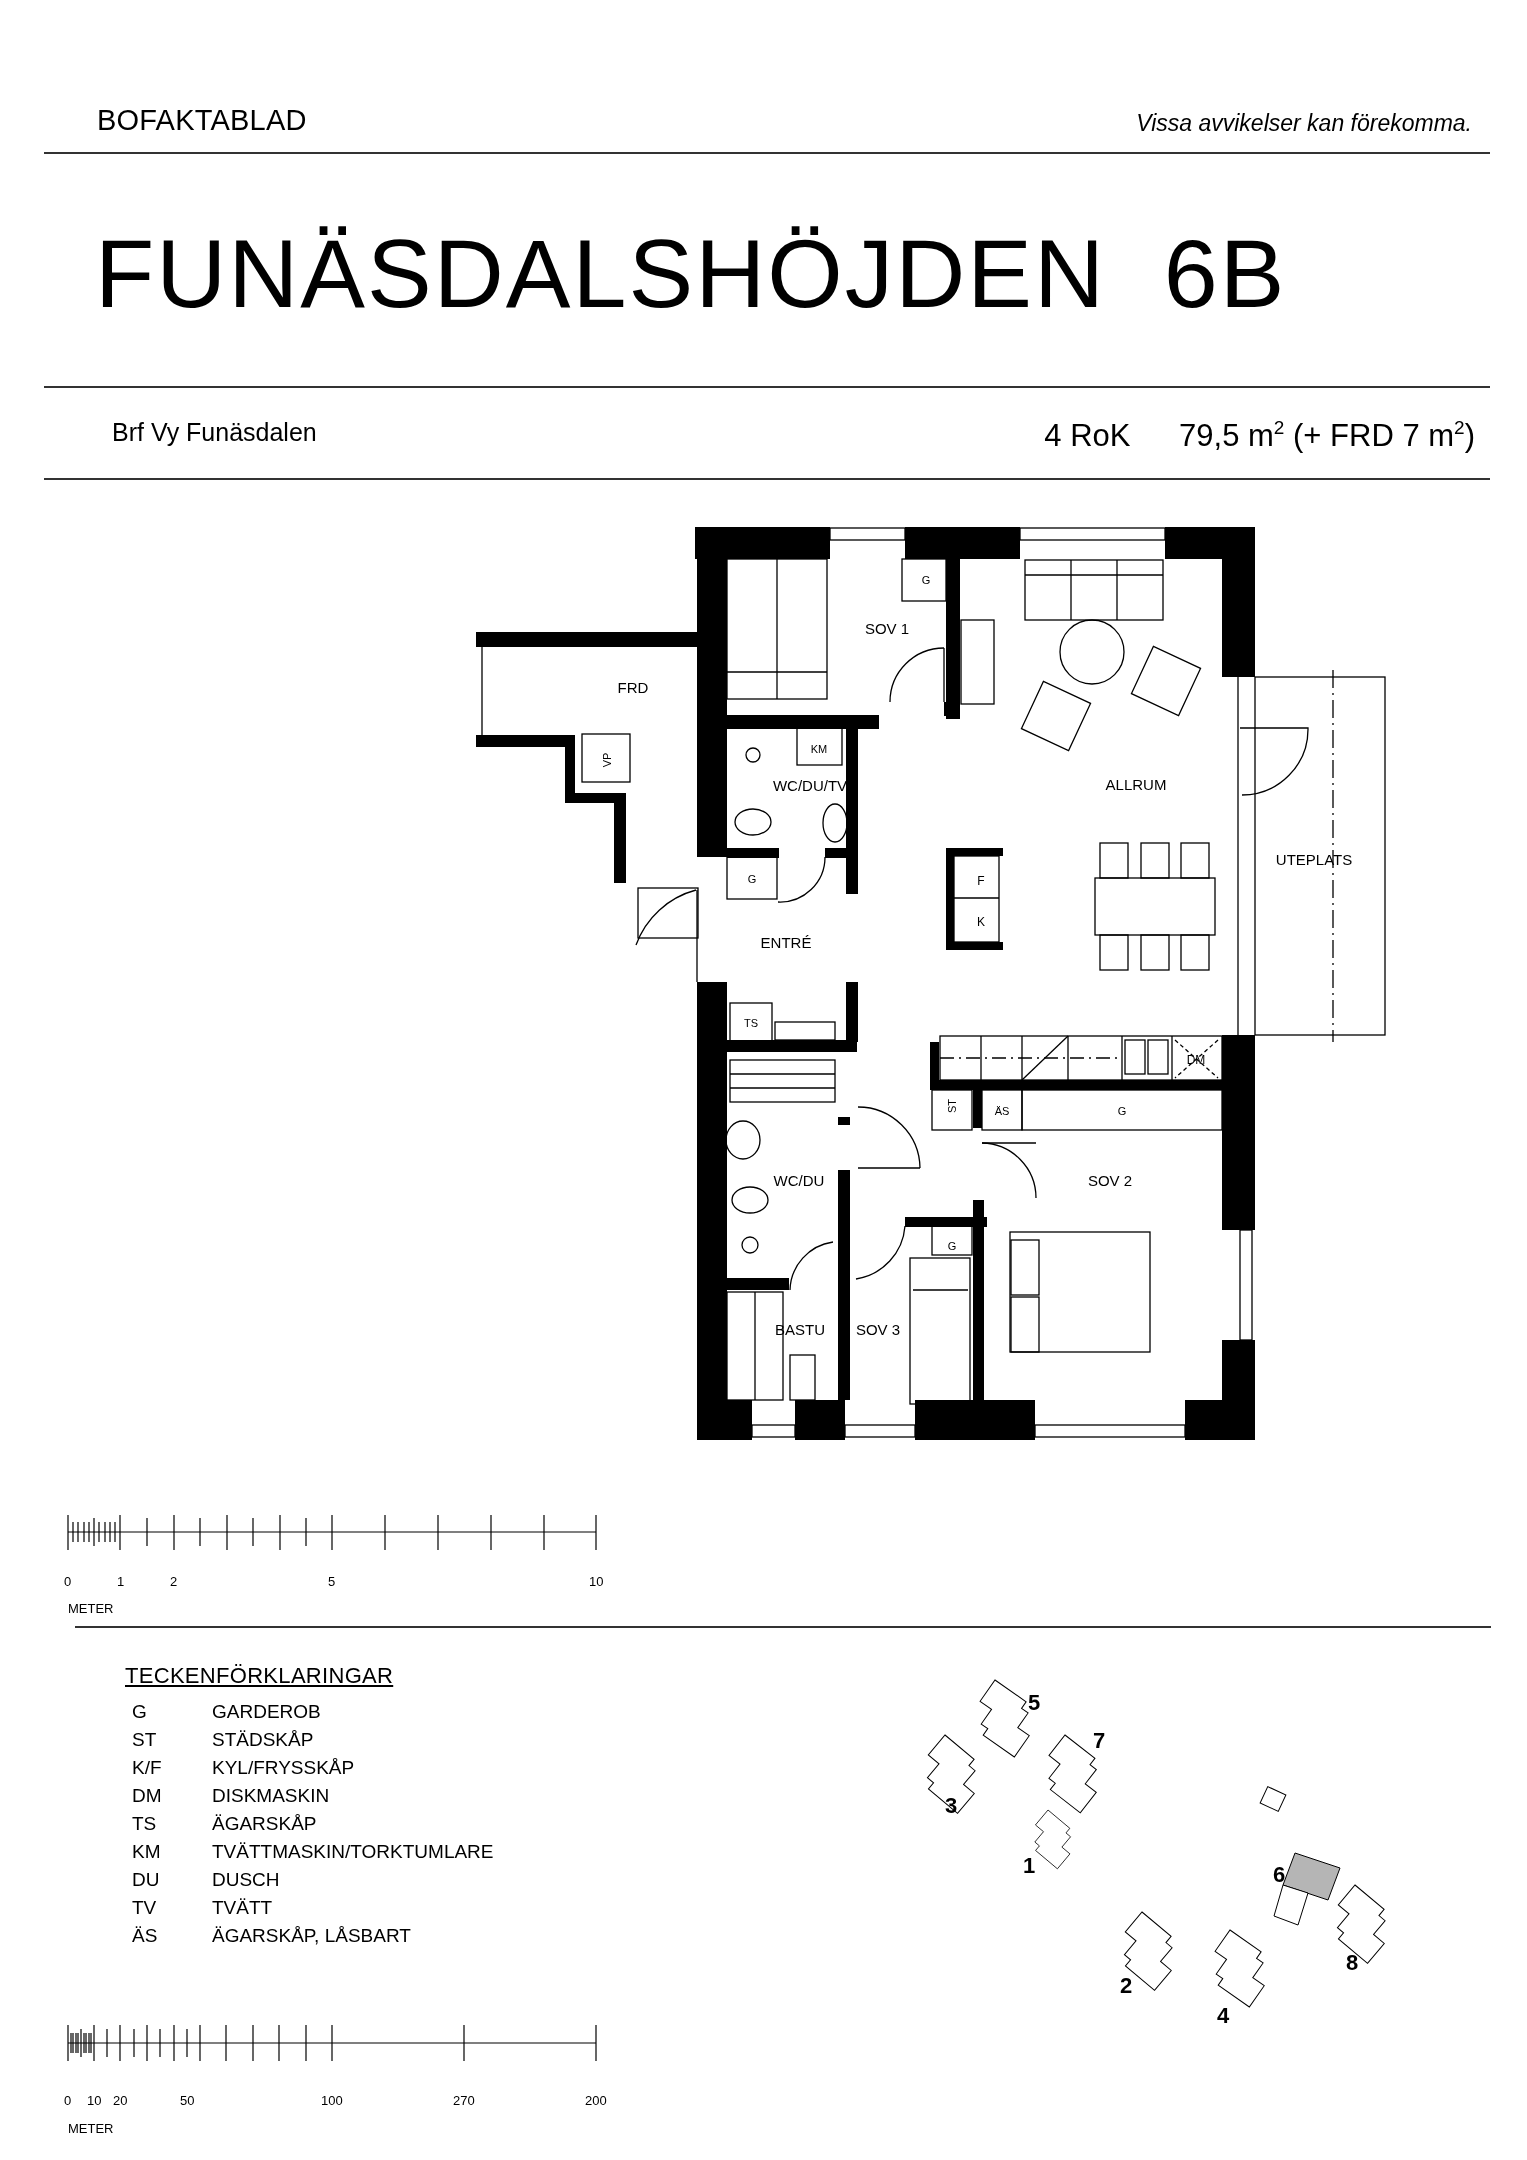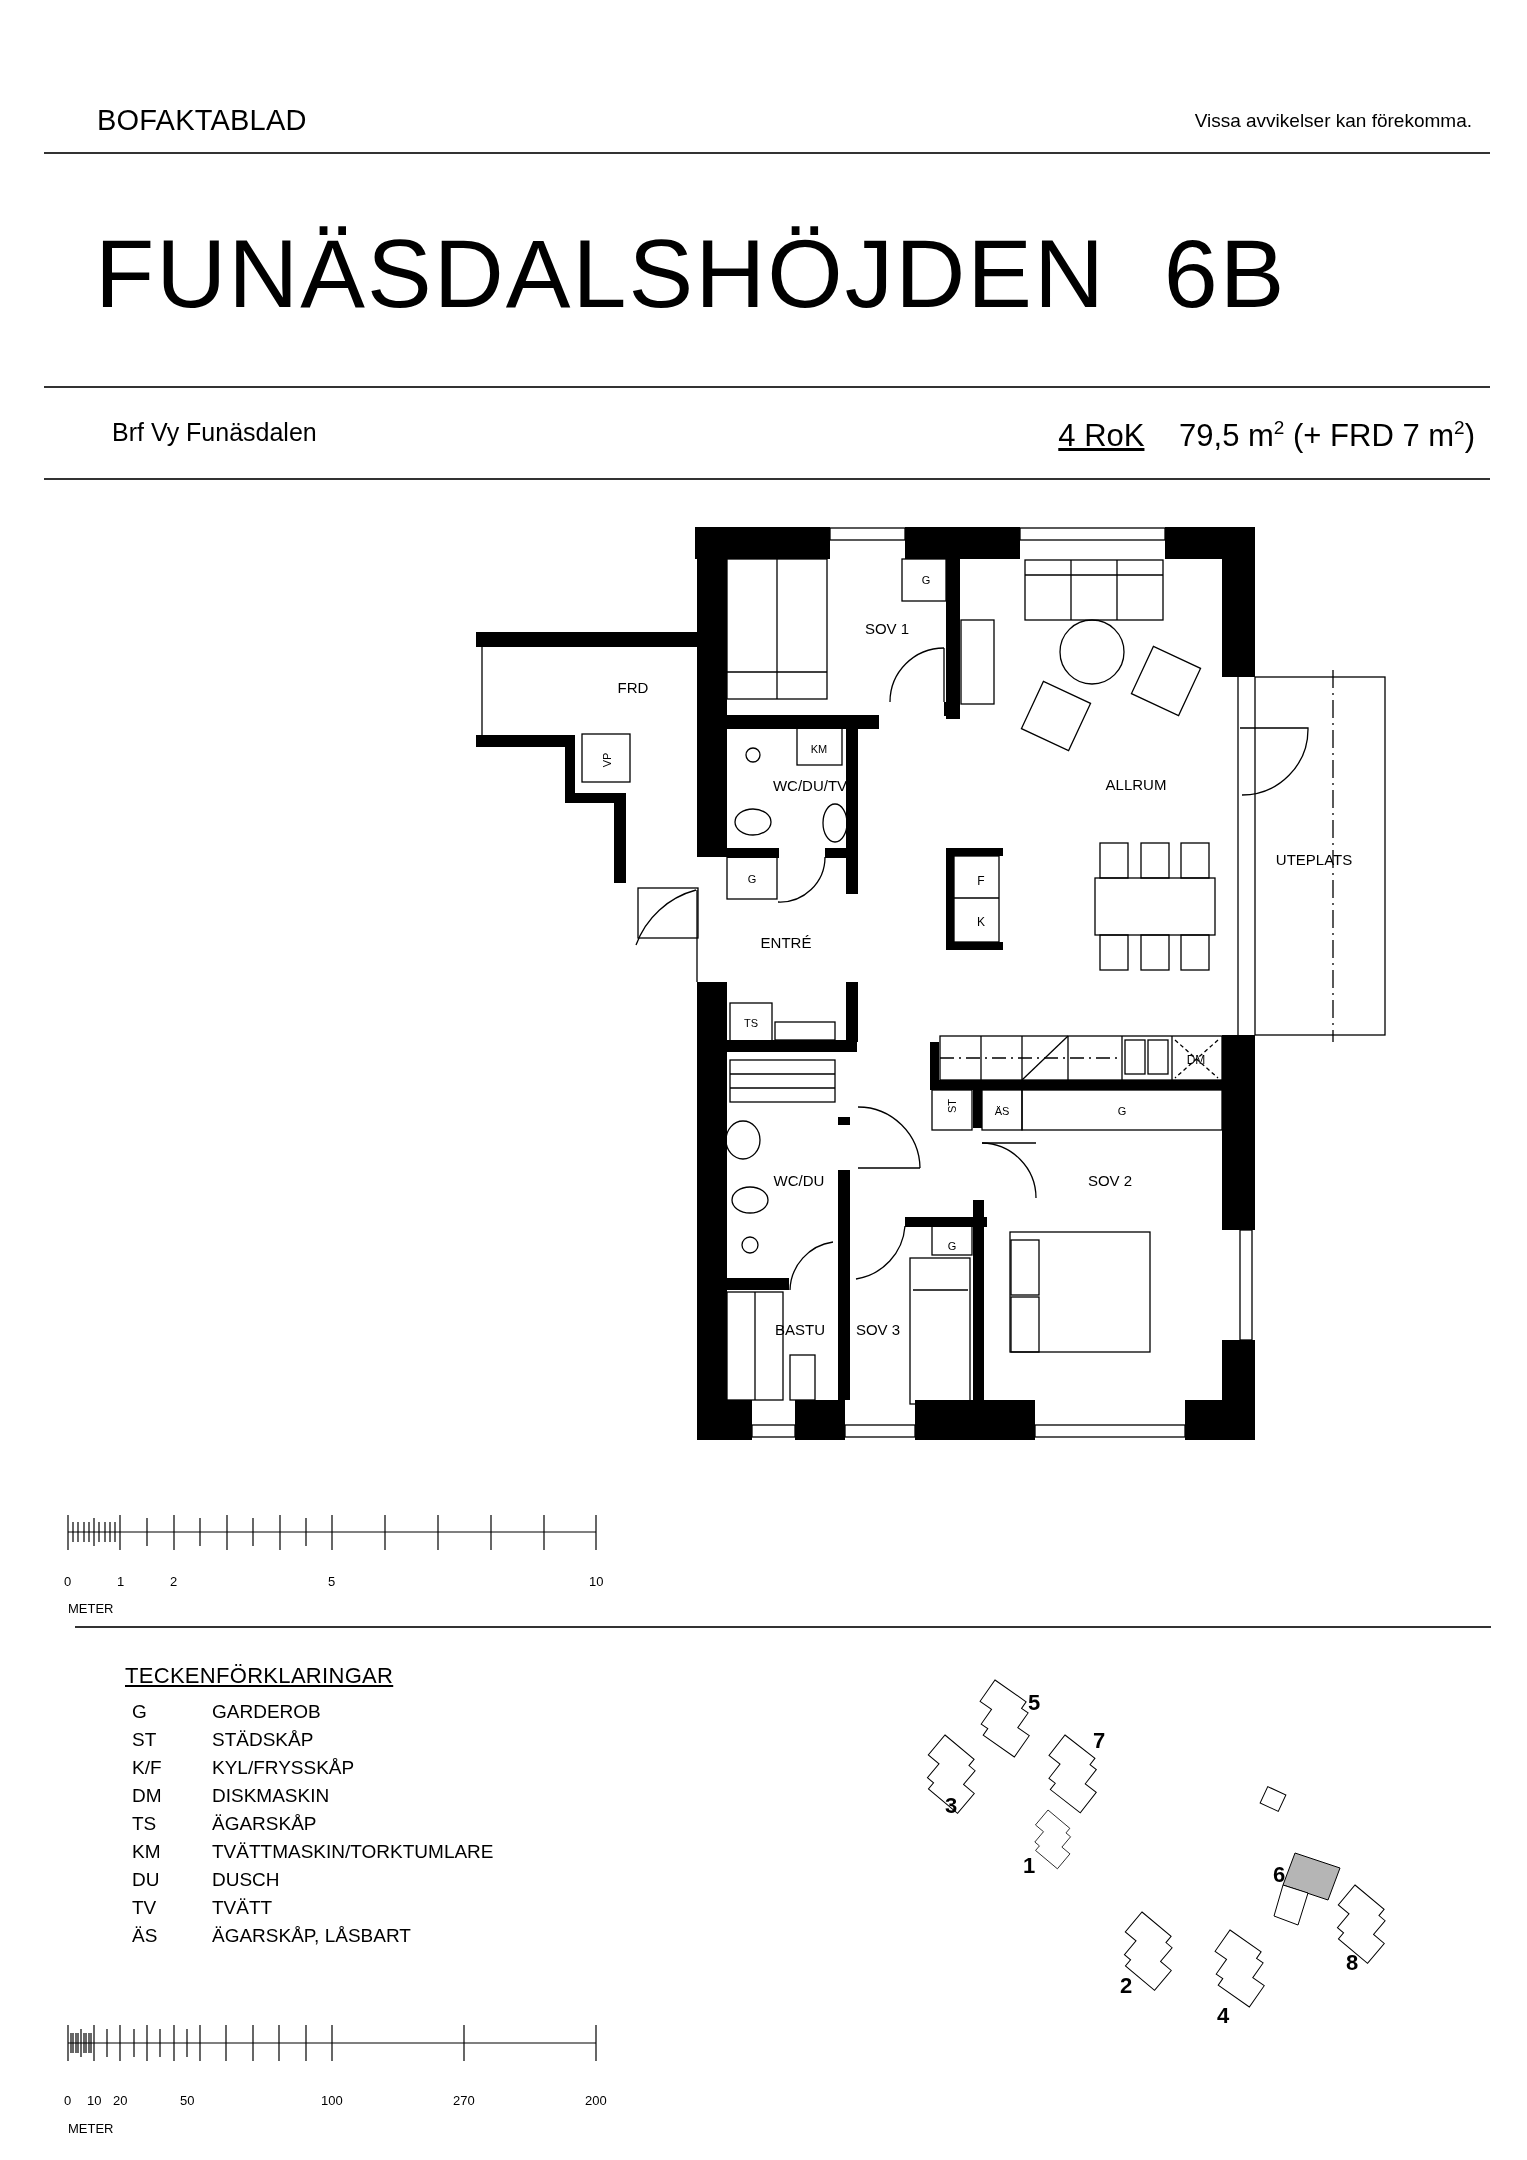--- a/index.html
+++ b/index.html
@@ -1,27 +1,27 @@
 <!DOCTYPE html>
 <html><head>
 <meta charset="utf-8">
 <style>
   html, body { margin:0; padding:0; background:#ffffff; }
   body { width:1527px; height:2160px; position:relative; overflow:hidden;
          font-family:"Liberation Sans", "DejaVu Sans", sans-serif; color:#000; }
   .abs { position:absolute; }
   .hr { position:absolute; left:44px; width:1446px; height:0; border-top:2px solid #333; }
   .doc-type { left:97px; top:104px; font-size:29px; letter-spacing:0.2px;text-align:right; }
-  .disclaimer { right:55px; top:110px; font-size:19px; }
+  .disclaimer { right:55px; top:110px; font-size:23px; font-style:italic; }
   .title { left:95px; top:225px; font-size:97px; letter-spacing:2px; line-height:1; }
   .subtitle { left:112px; top:418px; font-size:25px; }
   .meta { right:52px; top:418px; font-size:31px; white-space:nowrap; }
   .meta span { display:inline-block; }
   .meta sup { font-size:19px; vertical-align:12px; line-height:0; }
-  .meta .rok { margin-right:26px;text-decoration:underline; }
+  .meta .rok { margin-right:40px; }
   svg text { font-family:"Liberation Sans", "DejaVu Sans", sans-serif; }
   .legend-title { left:125px; top:1663px; font-size:22px; text-decoration:underline; letter-spacing:0.3px; }
   .legend { left:132px; top:1698px; font-size:19px; }
   .legend-row { display:flex; height:28px; align-items:center; }
   .legend-row .abbr { width:80px; }
   .scale-label { font-size:13px; }
 </style>
 </head>
 <body>
 

